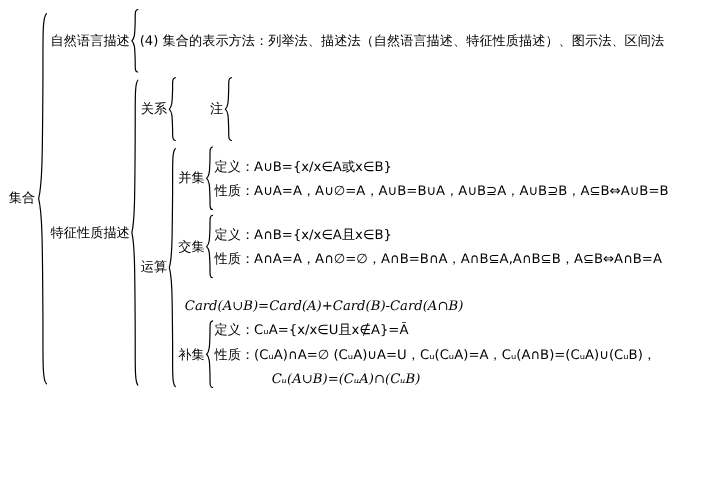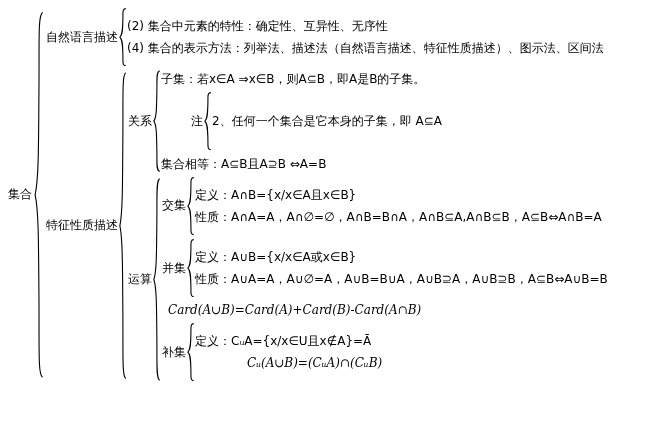--- a/index.html
+++ b/index.html
@@ -7,21 +7,21 @@
   .diagram { width:661px; height:443px; box-sizing:border-box;
     padding:6px 0 0 7px; overflow:hidden; font-size:12px; }
   .row { display:flex; align-items:center; }
   .label { white-space:nowrap; padding:0 1px; flex:none; }
   .children { display:flex; flex-direction:column; justify-content:center; min-width:0; }
   .line { white-space:nowrap; height:22px; line-height:22px; flex:none; }
   .brace { width:7px; flex:none; align-self:stretch; margin:2px 1px 2px 0; }
   .brace svg { width:100%; height:100%; display:block; }
   .brace.big { width:9px; margin:3px 2px 3px 1px; }
   .note-row { margin-left:29px; }
-  .card-line { margin-left:7px; }
+  .card-line { margin-left:7px;margin-top:12px; }
   .comp-line2 { margin-left:52px; }
   .math { font-family:"DejaVu Serif","Liberation Serif",serif; font-style:italic; }
 </style>
 </head>
 <body>
 
 <div class="diagram">
   <div class="row">
     <span class="label">集合</span>
     <span class="brace big">
@@ -32,21 +32,20 @@
     <div class="children">
 
       <div class="row">
         <span class="label">自然语言描述</span>
         <span class="brace">
             <svg viewBox="0 0 12 100" preserveAspectRatio="none" aria-hidden="true">
               <path d="M11 1 C5.2 2 7.2 9 6.6 22 C6.1 38 6 46 1.5 50 C6 54 6.1 62 6.6 78 C7.2 91 5.2 98 11 99" fill="none" stroke="#000" stroke-width="1.1" vector-effect="non-scaling-stroke" stroke-linecap="round"></path>
             </svg>
           </span>
         <div class="children">
-          <div class="line">(2) 集合中元素的特性：确定性、互异性、无序性</div>
           <div class="line">(4) 集合的表示方法：列举法、描述法（自然语言描述、特征性质描述）、图示法、区间法</div>
         </div>
       </div>
 
       <div class="row">
         <span class="label">特征性质描述</span>
         <span class="brace">
             <svg viewBox="0 0 12 100" preserveAspectRatio="none" aria-hidden="true">
               <path d="M11 1 C5.2 2 7.2 9 6.6 22 C6.1 38 6 46 1.5 50 C6 54 6.1 62 6.6 78 C7.2 91 5.2 98 11 99" fill="none" stroke="#000" stroke-width="1.1" vector-effect="non-scaling-stroke" stroke-linecap="round"></path>
             </svg>
@@ -54,82 +53,80 @@
         <div class="children">
 
           <div class="row">
             <span class="label">关系</span>
             <span class="brace">
                 <svg viewBox="0 0 12 100" preserveAspectRatio="none" aria-hidden="true">
                   <path d="M11 1 C5.2 2 7.2 9 6.6 22 C6.1 38 6 46 1.5 50 C6 54 6.1 62 6.6 78 C7.2 91 5.2 98 11 99" fill="none" stroke="#000" stroke-width="1.1" vector-effect="non-scaling-stroke" stroke-linecap="round"></path>
                 </svg>
               </span>
             <div class="children">
-              <div class="line">子集：若x∈A ⇒x∈B，则A⊆B，即A是B的子集。</div>
               <div class="row note-row">
                 <span class="label">注</span>
                 <span class="brace">
                     <svg viewBox="0 0 12 100" preserveAspectRatio="none" aria-hidden="true">
                       <path d="M11 1 C5.2 2 7.2 9 6.6 22 C6.1 38 6 46 1.5 50 C6 54 6.1 62 6.6 78 C7.2 91 5.2 98 11 99" fill="none" stroke="#000" stroke-width="1.1" vector-effect="non-scaling-stroke" stroke-linecap="round"></path>
                     </svg>
                   </span>
                 <div class="children">
-                  <div class="line">2、任何一个集合是它本身的子集，即 A⊆A</div>
                 </div>
               </div>
-              <div class="line">集合相等：A⊆B且A⊇B  ⇔A=B</div>
             </div>
           </div>
 
           <div class="row">
             <span class="label">运算</span>
             <span class="brace">
                 <svg viewBox="0 0 12 100" preserveAspectRatio="none" aria-hidden="true">
                   <path d="M11 1 C5.2 2 7.2 9 6.6 22 C6.1 38 6 46 1.5 50 C6 54 6.1 62 6.6 78 C7.2 91 5.2 98 11 99" fill="none" stroke="#000" stroke-width="1.1" vector-effect="non-scaling-stroke" stroke-linecap="round"></path>
                 </svg>
               </span>
             <div class="children">
+
+              <div class="row">
+                <span class="label">并集</span>
+                <span class="brace">
+                    <svg viewBox="0 0 12 100" preserveAspectRatio="none" aria-hidden="true">
+                      <path d="M11 1 C5.2 2 7.2 9 6.6 22 C6.1 38 6 46 1.5 50 C6 54 6.1 62 6.6 78 C7.2 91 5.2 98 11 99" fill="none" stroke="#000" stroke-width="1.1" vector-effect="non-scaling-stroke" stroke-linecap="round"></path>
+                    </svg>
+                  </span>
+                <div class="children">
+                  <div class="line">定义：A∪B={x/x∈A或x∈B}</div>
+                  <div class="line">性质：A∪A=A，A∪∅=A，A∪B=B∪A，A∪B⊇A，A∪B⊇B，A⊆B⇔A∪B=B</div>
+                </div>
+              </div>
 
               <div class="row">
                 <span class="label">交集</span>
                 <span class="brace">
                     <svg viewBox="0 0 12 100" preserveAspectRatio="none" aria-hidden="true">
                       <path d="M11 1 C5.2 2 7.2 9 6.6 22 C6.1 38 6 46 1.5 50 C6 54 6.1 62 6.6 78 C7.2 91 5.2 98 11 99" fill="none" stroke="#000" stroke-width="1.1" vector-effect="non-scaling-stroke" stroke-linecap="round"></path>
                     </svg>
                   </span>
                 <div class="children">
                   <div class="line">定义：A∩B={x/x∈A且x∈B}</div>
                   <div class="line">性质：A∩A=A，A∩∅=∅，A∩B=B∩A，A∩B⊆A,A∩B⊆B，A⊆B⇔A∩B=A</div>
                 </div>
               </div>
 
-              <div class="row">
-                <span class="label">并集</span>
-                <span class="brace">
-                    <svg viewBox="0 0 12 100" preserveAspectRatio="none" aria-hidden="true">
-                      <path d="M11 1 C5.2 2 7.2 9 6.6 22 C6.1 38 6 46 1.5 50 C6 54 6.1 62 6.6 78 C7.2 91 5.2 98 11 99" fill="none" stroke="#000" stroke-width="1.1" vector-effect="non-scaling-stroke" stroke-linecap="round"></path>
-                    </svg>
-                  </span>
-                <div class="children">
-                  <div class="line">定义：A∪B={x/x∈A或x∈B}</div>
-                  <div class="line">性质：A∪A=A，A∪∅=A，A∪B=B∪A，A∪B⊇A，A∪B⊇B，A⊆B⇔A∪B=B</div>
-                </div>
-              </div>
-
               <div class="line math card-line">Card(A∪B)=Card(A)+Card(B)-Card(A∩B)</div>
 
               <div class="row">
                 <span class="label">补集</span>
                 <span class="brace">
                     <svg viewBox="0 0 12 100" preserveAspectRatio="none" aria-hidden="true">
                       <path d="M11 1 C5.2 2 7.2 9 6.6 22 C6.1 38 6 46 1.5 50 C6 54 6.1 62 6.6 78 C7.2 91 5.2 98 11 99" fill="none" stroke="#000" stroke-width="1.1" vector-effect="non-scaling-stroke" stroke-linecap="round"></path>
                     </svg>
                   </span>
                 <div class="children">
                   <div class="line">定义：CᵤA={x/x∈U且x∉A}=Ā</div>
+                  <div class="line">性质：(CᵤA)∩A=∅ (CᵤA)∪A=U，Cᵤ(CᵤA)=A，Cᵤ(A∩B)=(CᵤA)∪(CᵤB)，</div>
                   <div class="line math comp-line2">Cᵤ(A∪B)=(CᵤA)∩(CᵤB)</div>
                 </div>
               </div>
 
             </div>
           </div>
 
         </div>
       </div>
 

